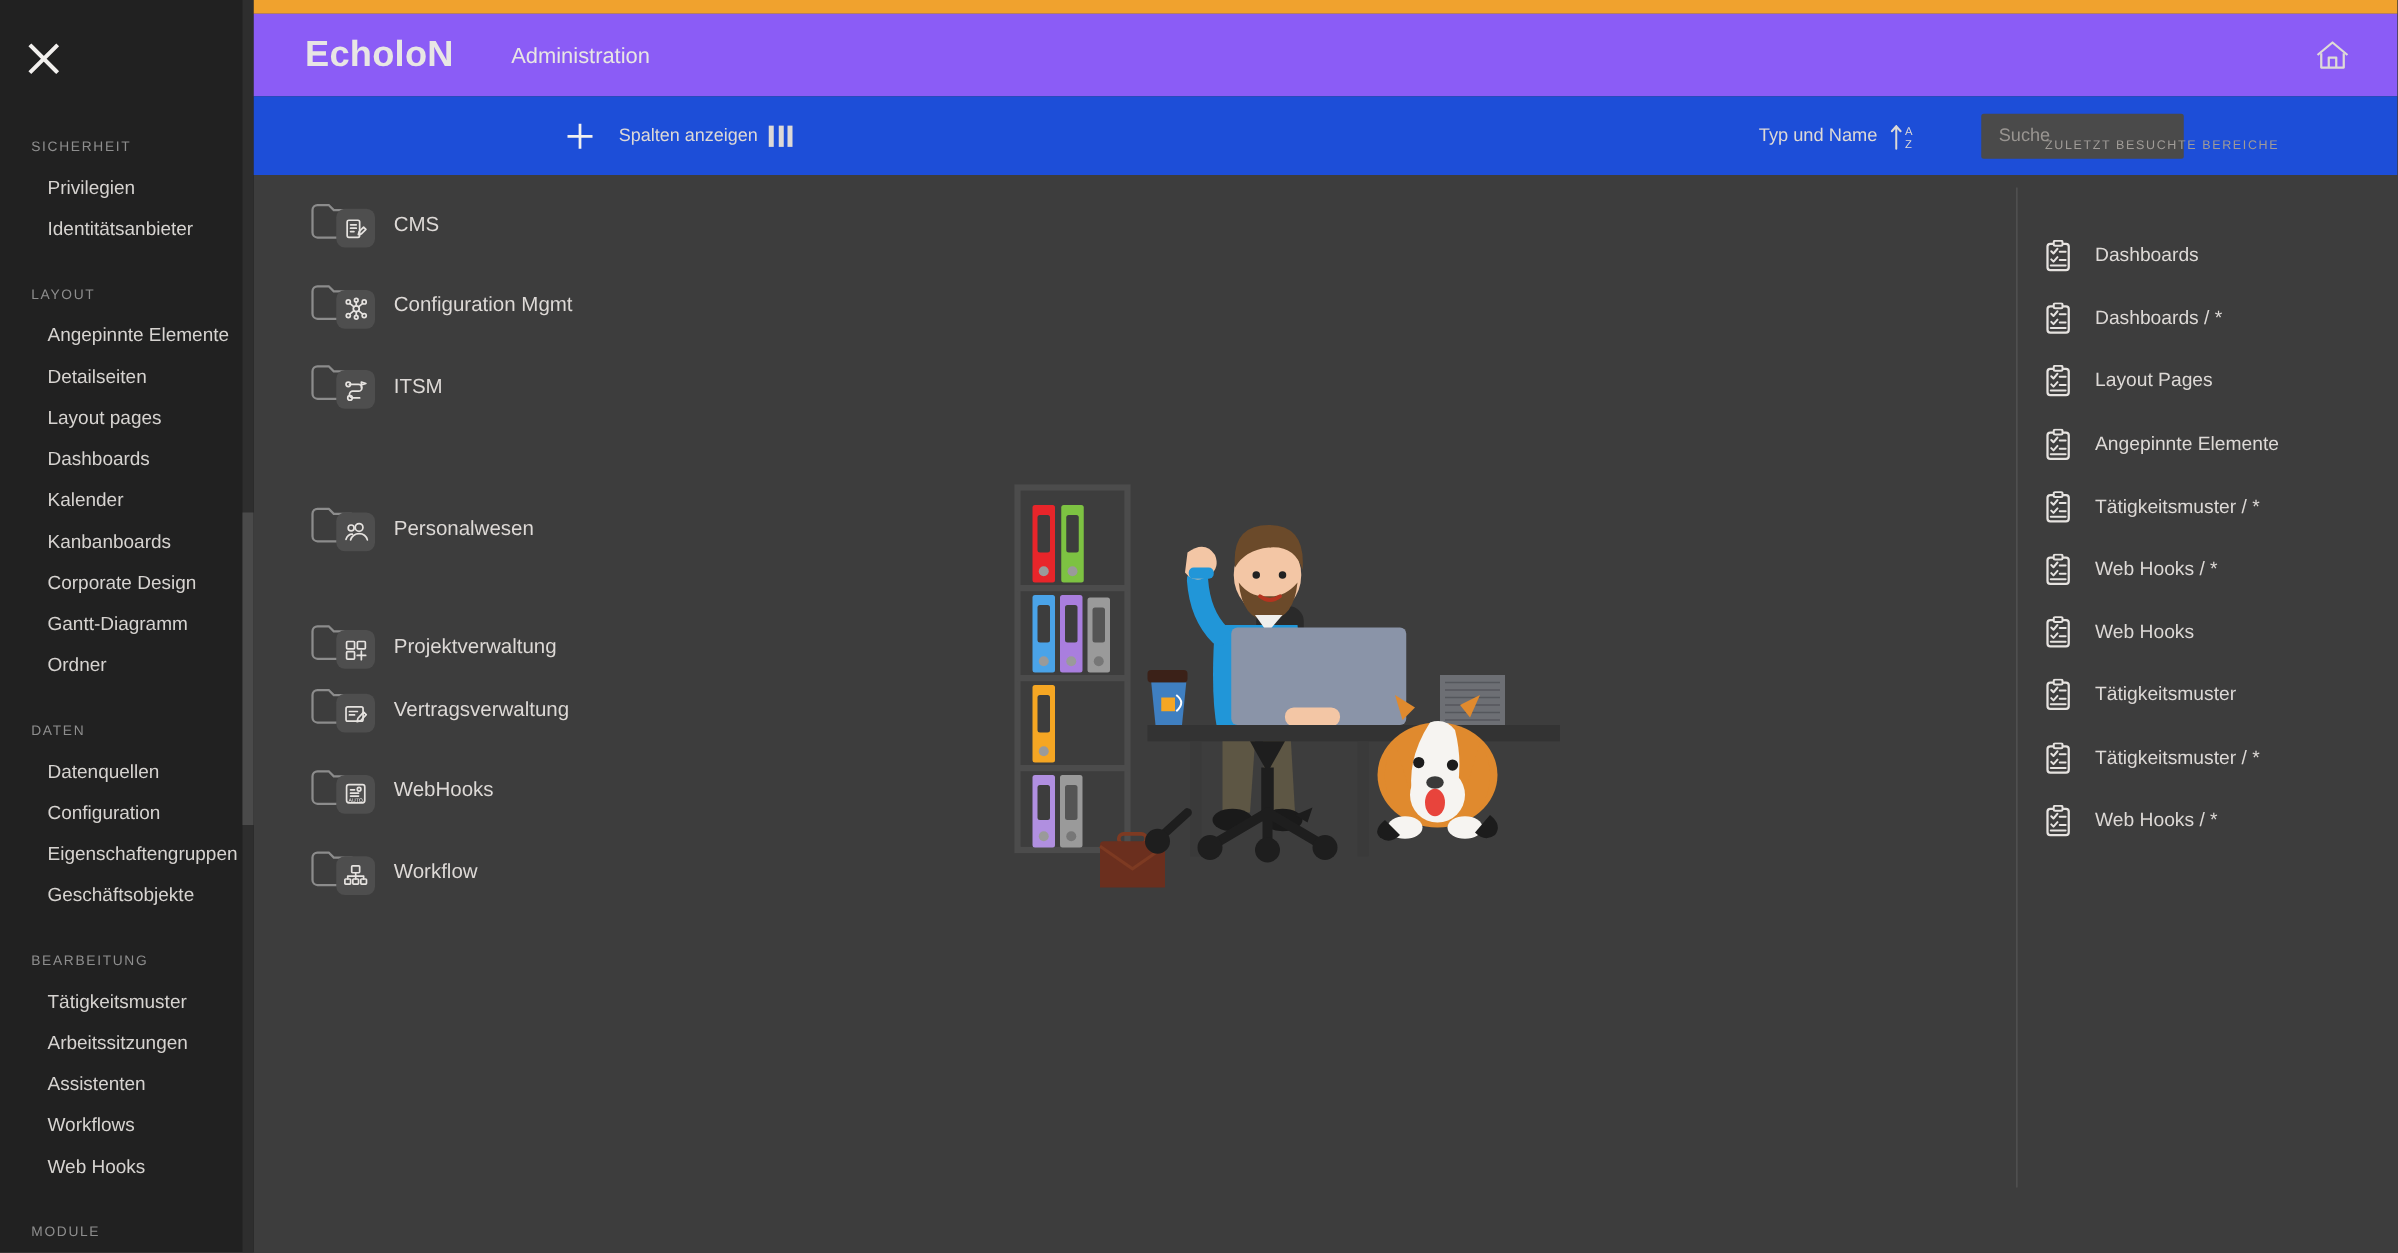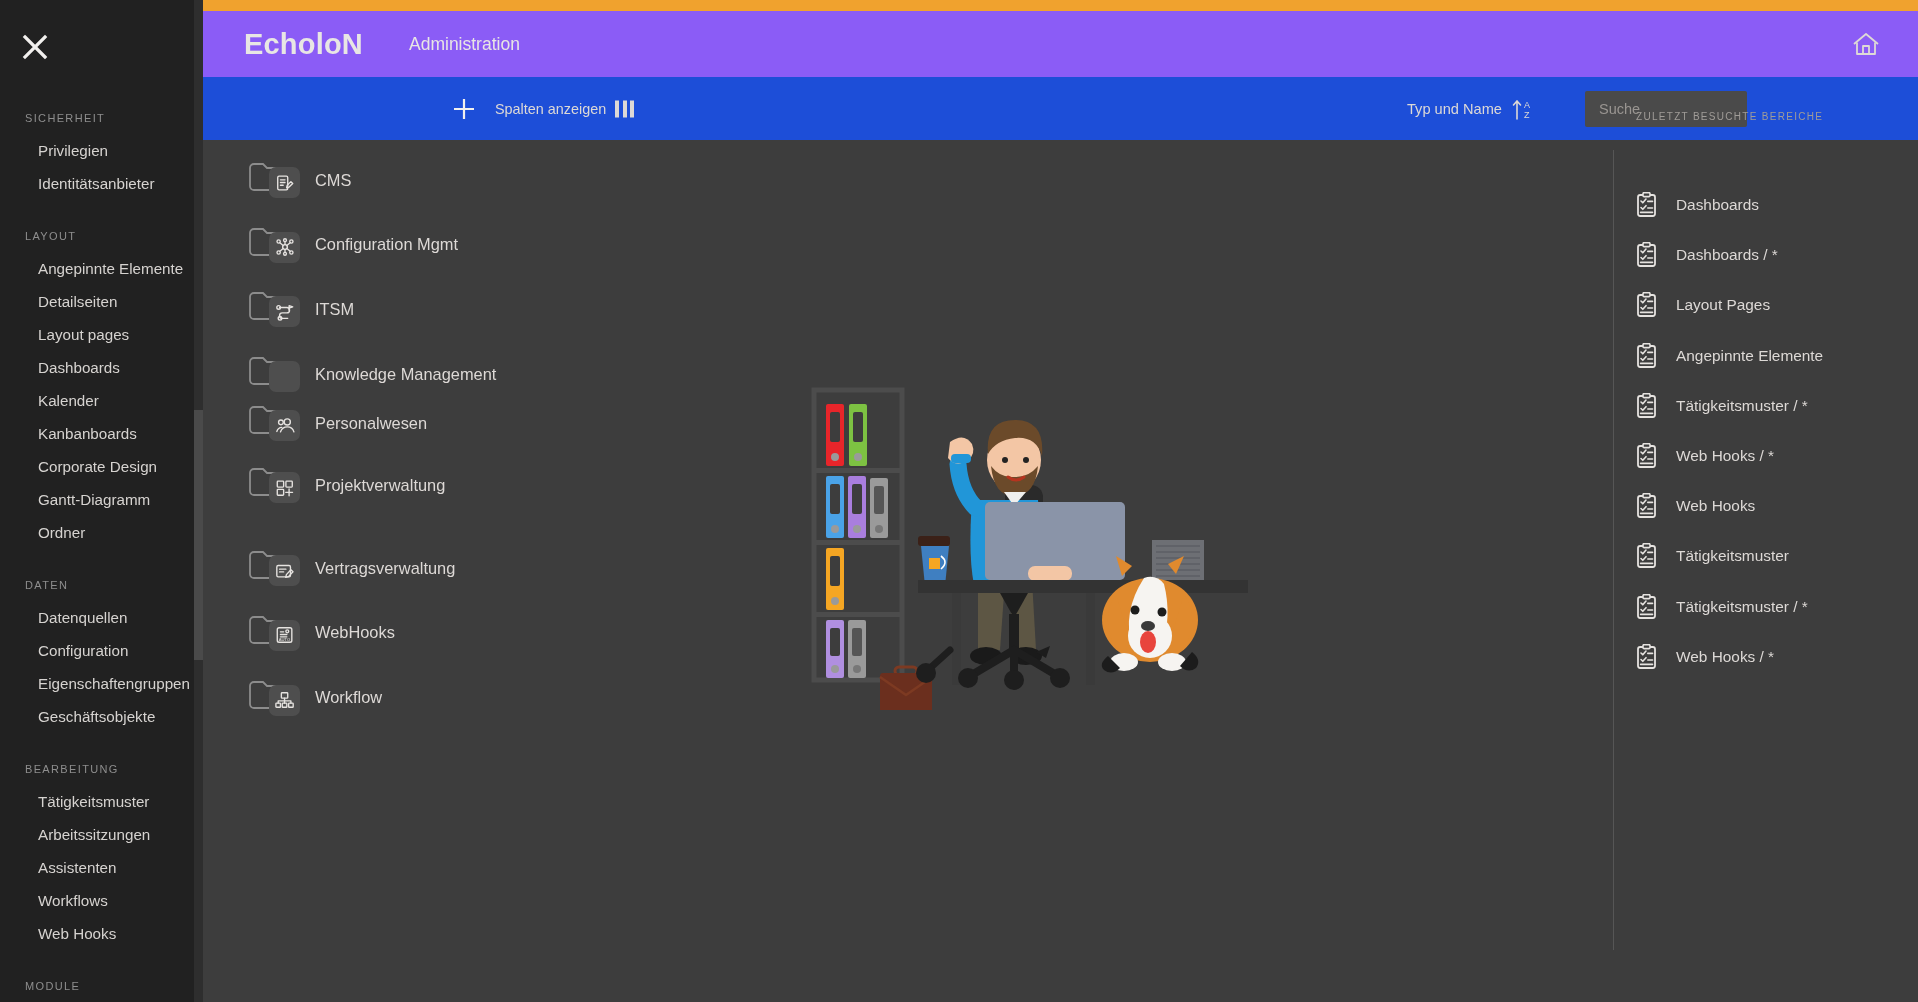--- a/index.html
+++ b/index.html
@@ -390,46 +390,37 @@
             <svg width="20" height="20" viewBox="0 0 22 20">
               <path d="M5 5 H13 a3 3 0 0 1 0 6 H8 a3 3 0 0 0 0 6 H14" stroke="#e6e3e0" stroke-width="1.5" fill="none" stroke-linecap="round" stroke-linejoin="round"></path>
               <circle cx="4" cy="5" r="2" stroke="#e6e3e0" stroke-width="1.5" fill="none" stroke-linecap="round" stroke-linejoin="round"></circle>
               <circle cx="5.5" cy="17" r="2" stroke="#e6e3e0" stroke-width="1.5" fill="none" stroke-linecap="round" stroke-linejoin="round"></circle>
               <path d="M15.5 3 V8 M15.5 3 L19.5 4.3 L15.5 5.6" stroke="#e6e3e0" stroke-width="1.5" fill="none" stroke-linecap="round" stroke-linejoin="round"></path>
             </svg>
           </span>
         </div>
         <div class="folder-label">ITSM</div>
       </div>
-      <div class="folder-row" style="top:214.10000000000002px">
-        <div class="folder-icon">
-          <span class="outline"><svg width="40" height="34" viewBox="0 0 40 34">
-              <path d="M2 8 a4 4 0 0 1 4 -4 h9 l4 4 h14 a4 4 0 0 1 4 4 v14 a4 4 0 0 1 -4 4 h-27 a4 4 0 0 1 -4 -4 z" fill="none" stroke="#8c8c8c" stroke-width="1.8"></path>
-            </svg></span>
-          <span class="badge"></span>
-        </div>
-        <div class="folder-label">Knowledge Management</div>
-      </div>
       <div class="folder-row" style="top:263px">
         <div class="folder-icon">
           <span class="outline"><svg width="40" height="34" viewBox="0 0 40 34">
               <path d="M2 8 a4 4 0 0 1 4 -4 h9 l4 4 h14 a4 4 0 0 1 4 4 v14 a4 4 0 0 1 -4 4 h-27 a4 4 0 0 1 -4 -4 z" fill="none" stroke="#8c8c8c" stroke-width="1.8"></path>
             </svg></span>
           <span class="badge">
             <svg width="20" height="20" viewBox="0 0 22 20">
               <circle cx="6.5" cy="6" r="2.6" stroke="#e6e3e0" stroke-width="1.5" fill="none" stroke-linecap="round" stroke-linejoin="round"></circle>
               <circle cx="13.5" cy="5.5" r="3.4" stroke="#e6e3e0" stroke-width="1.5" fill="none" stroke-linecap="round" stroke-linejoin="round"></circle>
               <path d="M2 16 q1.5 -4.5 5.5 -4.5" stroke="#e6e3e0" stroke-width="1.5" fill="none" stroke-linecap="round" stroke-linejoin="round"></path>
               <path d="M6 16.5 q2 -5.5 7.6 -5.5 q5.6 0 7.2 5.5" stroke="#e6e3e0" stroke-width="1.5" fill="none" stroke-linecap="round" stroke-linejoin="round"></path>
             </svg>
           </span>
         </div>
         <div class="folder-label">Personalwesen</div>
       </div>
-      <div class="folder-row" style="top:325px">
+      <div class="folder-row" style="top:357px">
         <div class="folder-icon">
           <span class="outline"><svg width="40" height="34" viewBox="0 0 40 34">
               <path d="M2 8 a4 4 0 0 1 4 -4 h9 l4 4 h14 a4 4 0 0 1 4 4 v14 a4 4 0 0 1 -4 4 h-27 a4 4 0 0 1 -4 -4 z" fill="none" stroke="#8c8c8c" stroke-width="1.8"></path>
             </svg></span>
           <span class="badge">
             <svg width="20" height="20" viewBox="0 0 22 20">
               <rect x="2.5" y="2.5" width="7" height="6.5" rx="0.8" stroke="#e6e3e0" stroke-width="1.5" fill="none" stroke-linecap="round" stroke-linejoin="round"></rect>
               <rect x="12" y="2.5" width="7" height="6.5" rx="0.8" stroke="#e6e3e0" stroke-width="1.5" fill="none" stroke-linecap="round" stroke-linejoin="round"></rect>
               <rect x="2.5" y="11.5" width="7" height="6.5" rx="0.8" stroke="#e6e3e0" stroke-width="1.5" fill="none" stroke-linecap="round" stroke-linejoin="round"></rect>
               <path d="M15.5 11 V18.5 M11.8 14.8 H19.3" stroke="#e6e3e0" stroke-width="1.5" fill="none" stroke-linecap="round" stroke-linejoin="round"></path>

